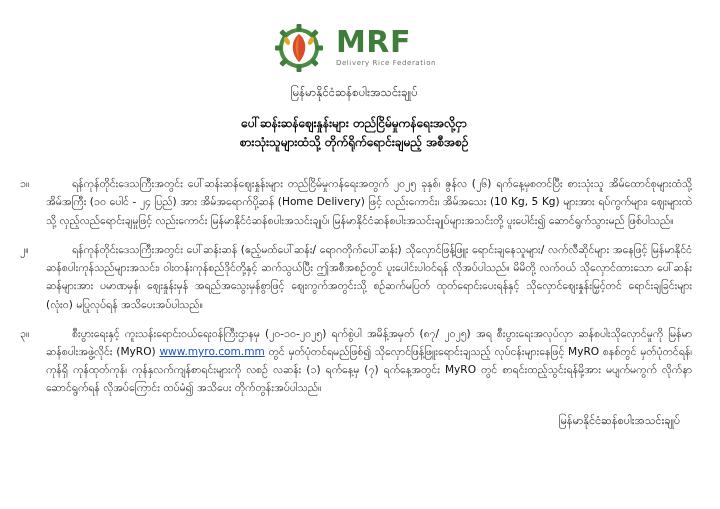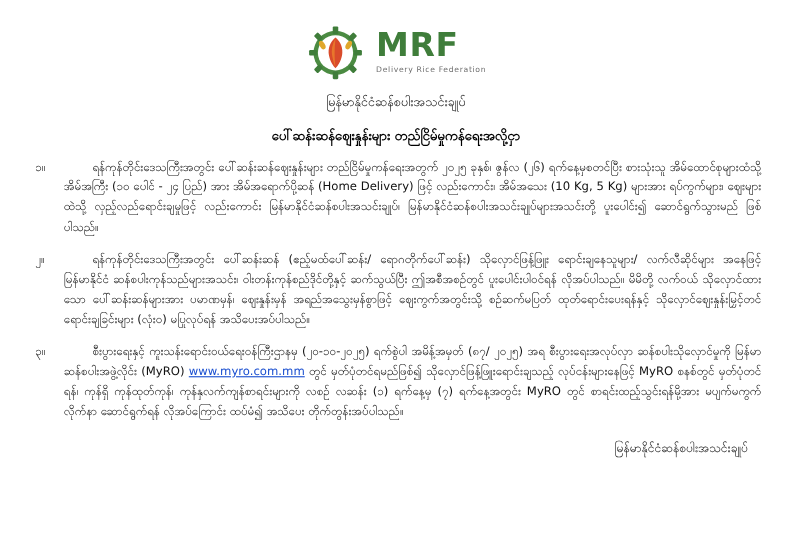--- a/index.html
+++ b/index.html
@@ -12,21 +12,21 @@
     background: #ffffff;
     font-family: "DejaVu Sans", "Liberation Sans", sans-serif;
     color: #1a1a1a;
     overflow: hidden;
   }
   .page {
     position: relative;
     width: 720px;
     height: 509px;
     box-sizing: border-box;
-    padding: 14px 28px 10px 28px;
+    padding: 14px 28px 10px 16px;
   }
 
   
   .logo-row {
     display: flex;
     align-items: center;
     justify-content: center;
     gap: 10px;
     margin-top: 6px;
     margin-bottom: 10px;
@@ -67,21 +67,21 @@
   .head-block div {
     margin: 1px 0;
   }
 
   .title-block {
     text-align: center;
     font-weight: bold;
     font-size: 12px;
     line-height: 1.6;
     margin-top: 12px;
-    margin-bottom: 10px;
+    margin-bottom: 22px;
     color: #000;
   }
 
   
   .body {
     font-size: 10.6px;
     line-height: 1.72;
     text-align: justify;
     color: #111;
   }
@@ -150,20 +150,21 @@
       <div class="logo-sub">Delivery Rice Federation</div>
     </div>
   </div>
 
   <div class="head-block">
     <div>မြန်မာနိုင်ငံဆန်စပါးအသင်းချုပ်</div>
   </div>
 
   <div class="title-block">
     <div>ပေါ်ဆန်းဆန်ဈေးနှုန်းများ တည်ငြိမ်မှုကန်ရေးအလို့ငှာ</div>
+    <div>စားသုံးသူများထံသို့ တိုက်ရိုက်ရောင်းချမည့် အစီအစဉ်</div>
   </div>
 
   <div class="body">
 
     <div class="para">
       <div class="num">၁။</div>
       <div class="txt">ရန်ကုန်တိုင်းဒေသကြီးအတွင်း ပေါ်ဆန်းဆန်ဈေးနှုန်းများ တည်ငြိမ်မှုကန်ရေးအတွက် ၂၀၂၅ ခုနှစ်၊ ဇွန်လ (၂၆) ရက်နေ့မှစတင်ပြီး စားသုံးသူ အိမ်ထောင်စုများထံသို့ အိမ်အကြီး (၁၀ ပေါင် - ၂၄ ပြည်) အား အိမ်အရောက်ပို့ဆန် (Home Delivery) ဖြင့် လည်းကောင်း၊ အိမ်အသေး (10 Kg, 5 Kg) များအား ရပ်ကွက်များ၊ ဈေးများထဲသို့ လှည့်လည်ရောင်းချမှုဖြင့် လည်းကောင်း မြန်မာနိုင်ငံဆန်စပါးအသင်းချုပ်၊ မြန်မာနိုင်ငံဆန်စပါးအသင်းချုပ်များအသင်းတို့ ပူးပေါင်း၍ ဆောင်ရွက်သွားမည် ဖြစ်ပါသည်။</div>
     </div>
 
     <div class="para">

